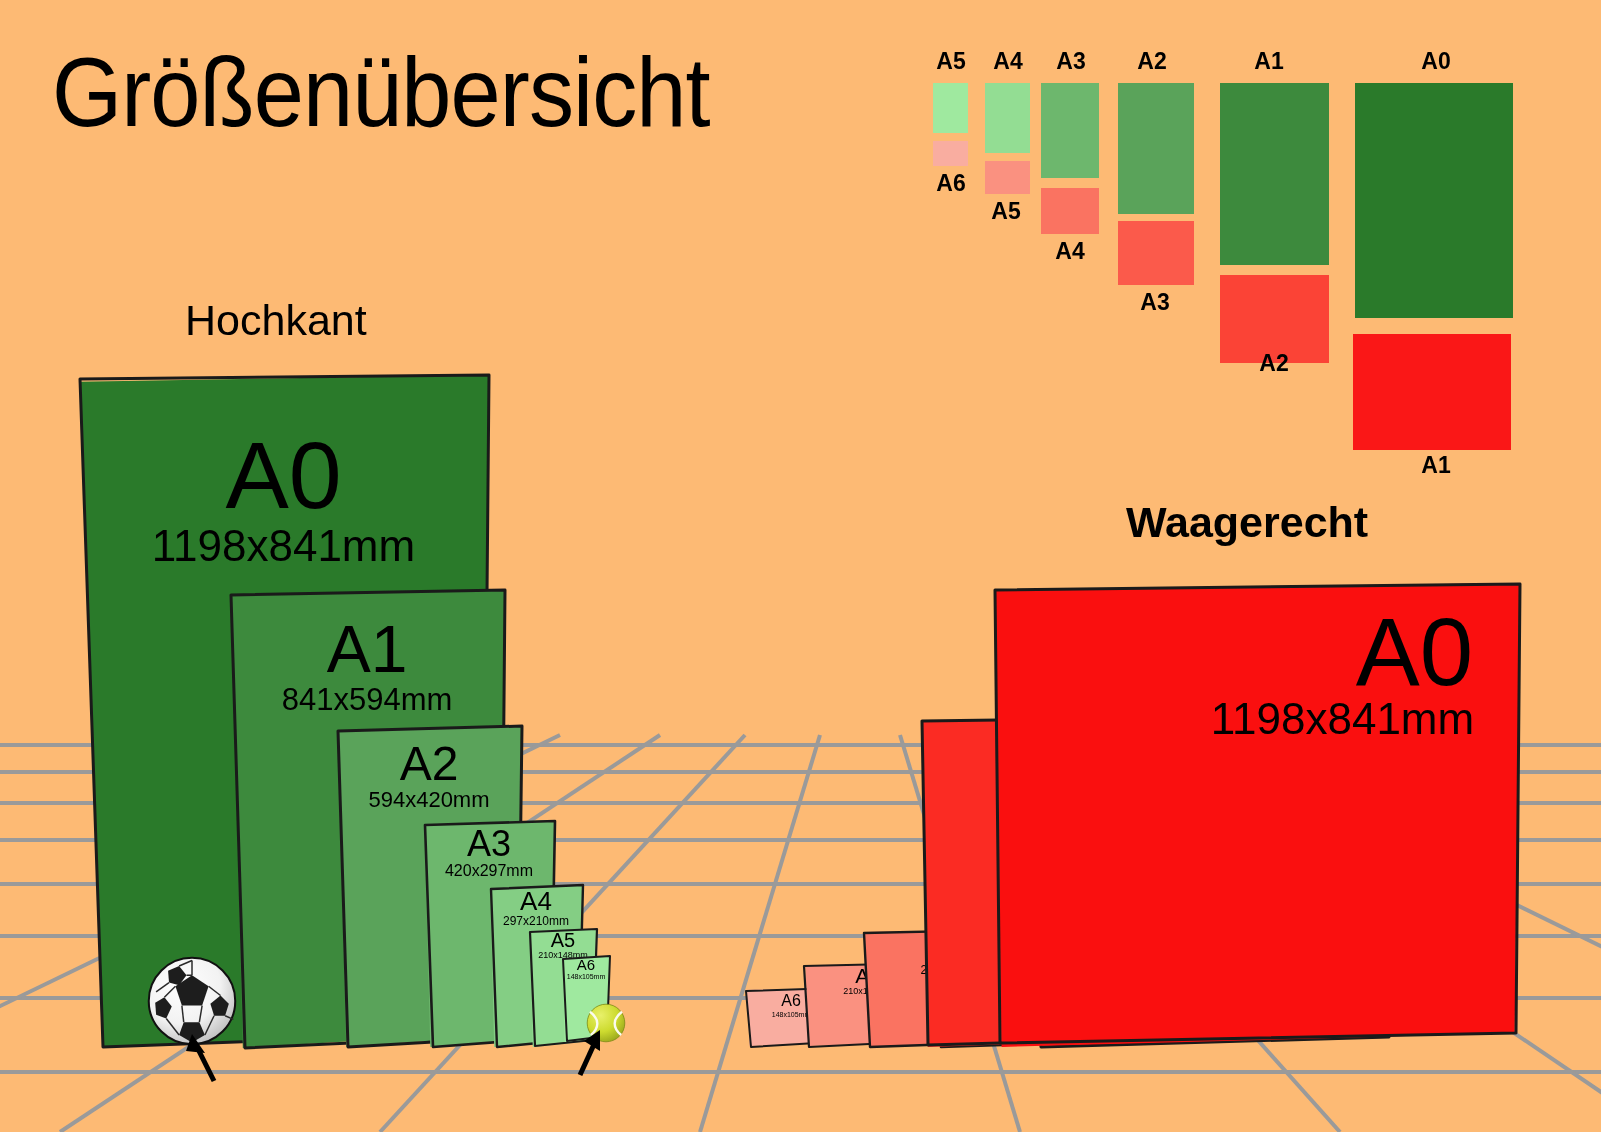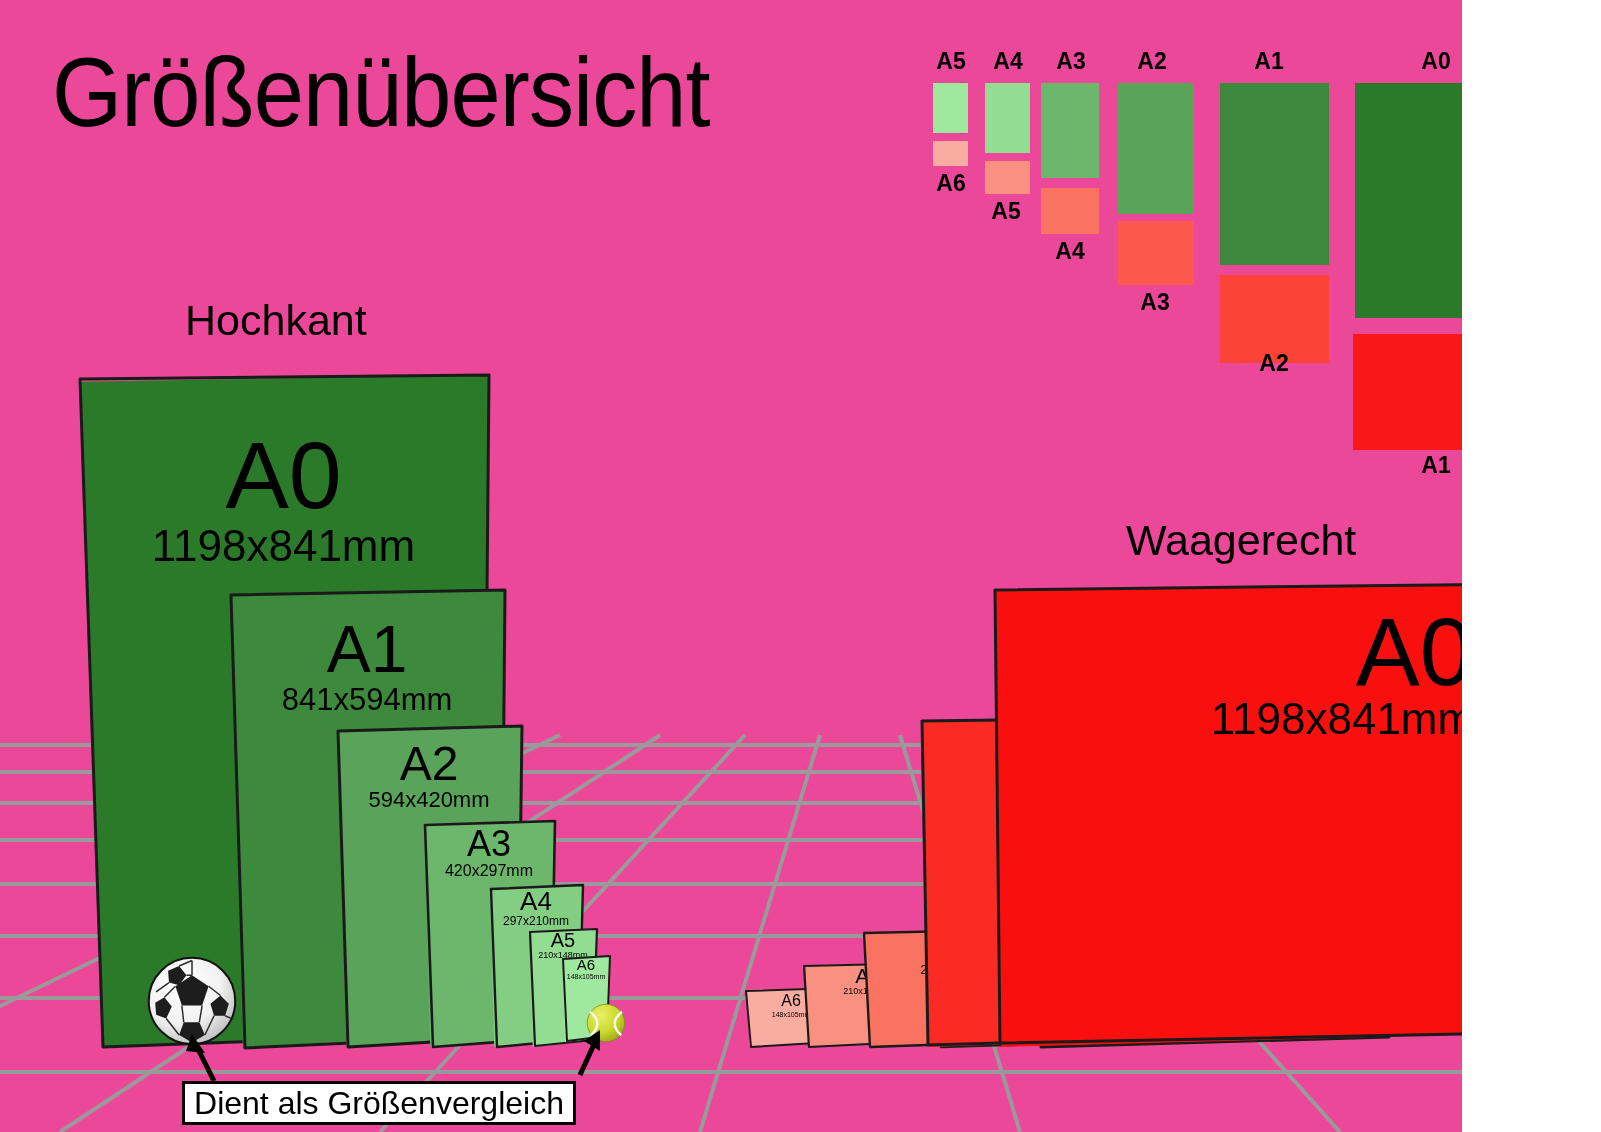--- a/index.html
+++ b/index.html
@@ -2,24 +2,24 @@
 <html><head>
 <meta charset="utf-8">
 <style>
   html, body {
     margin: 0;
     padding: 0;
     background: #ffffff;
   }
   #stage {
     position: relative;
-    width: 1462px;
+    width: 1601px;
     height: 1132px;
     overflow: hidden;
-    background: #ec4899;
+    background: #fdba74;
     font-family: "Liberation Sans", sans-serif;
   }
 
   
   #floor {
     position: absolute;
     left: 0; top: 0;
     width: 1601px; height: 1132px;
     pointer-events: none;
   }
@@ -41,21 +41,21 @@
 
   .orient-label {
     position: absolute;
     font-family: "Liberation Sans", sans-serif;
     font-size: 43px;
     color: #000000;
     white-space: nowrap;
     margin-top: 8px;
   }
   #label-hochkant { left: 185px; top: 288px; }
-  #label-waagerecht { left: 1126px; top: 508px; }
+  #label-waagerecht { left: 1126px; top: 490px; font-weight: bold; }
 
   
   .sheet {
     position: absolute;
     border: 2.5px solid #1a1a1a;
     border-radius: 9px;
     box-sizing: border-box;
   }
   .sheet-text {
     position: absolute;
@@ -361,17 +361,14 @@
 
   <svg id="arrows" viewBox="0 0 1601 1132">
     <g stroke="#000000" stroke-width="5" fill="none">
       <line x1="214" y1="1081" x2="196" y2="1045"></line>
       <line x1="580" y1="1075" x2="596" y2="1040"></line>
     </g>
     <polygon points="192,1034 205,1053 186,1051" fill="#000000"></polygon>
     <polygon points="600,1030 600,1051 584,1041" fill="#000000"></polygon>
   </svg>
 
-  <div id="caption-box">
-    <span id="caption-text">Dient als Größenvergleich</span>
-  </div>
 
 </div>
 
 </body></html>

